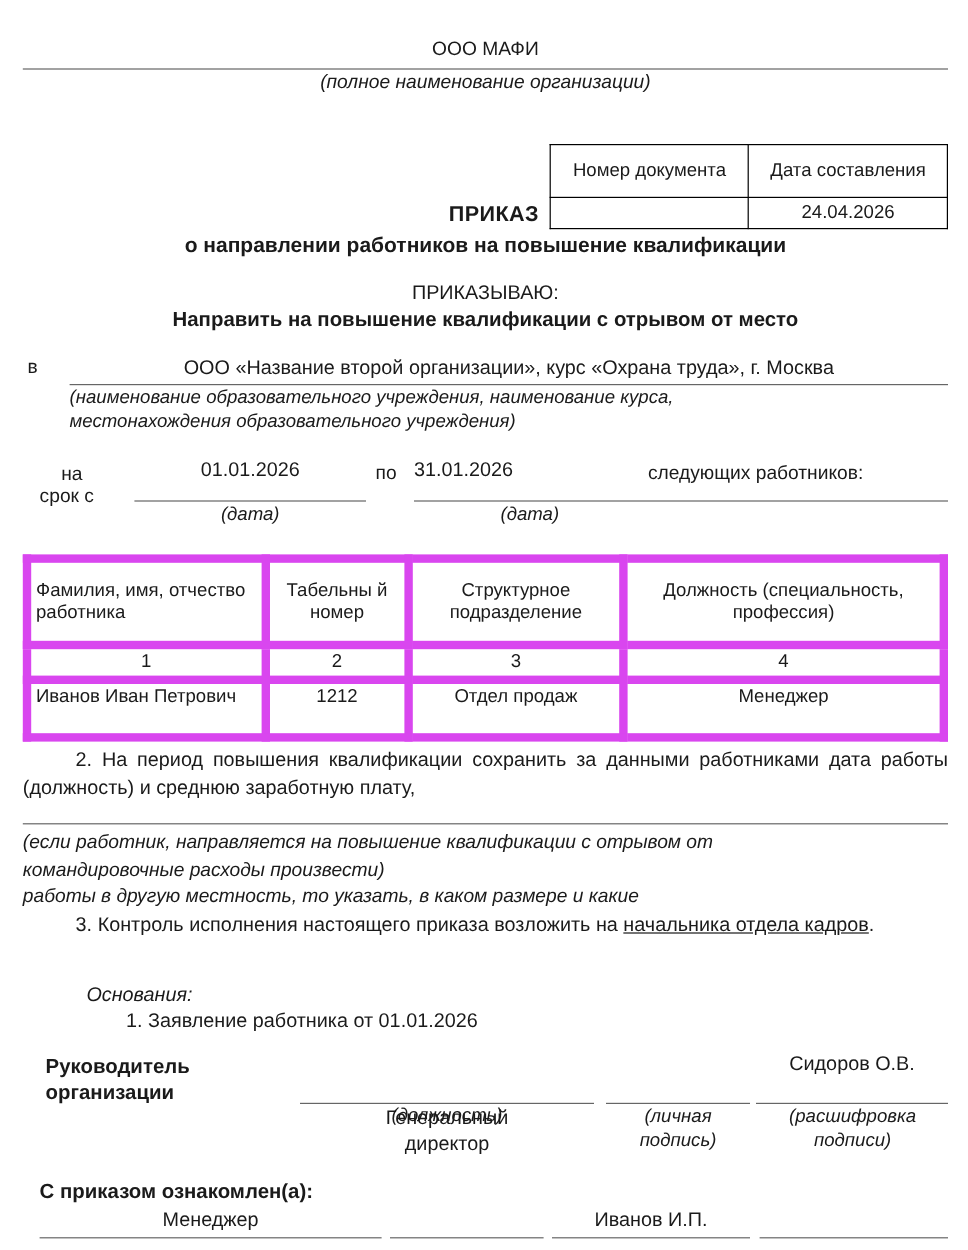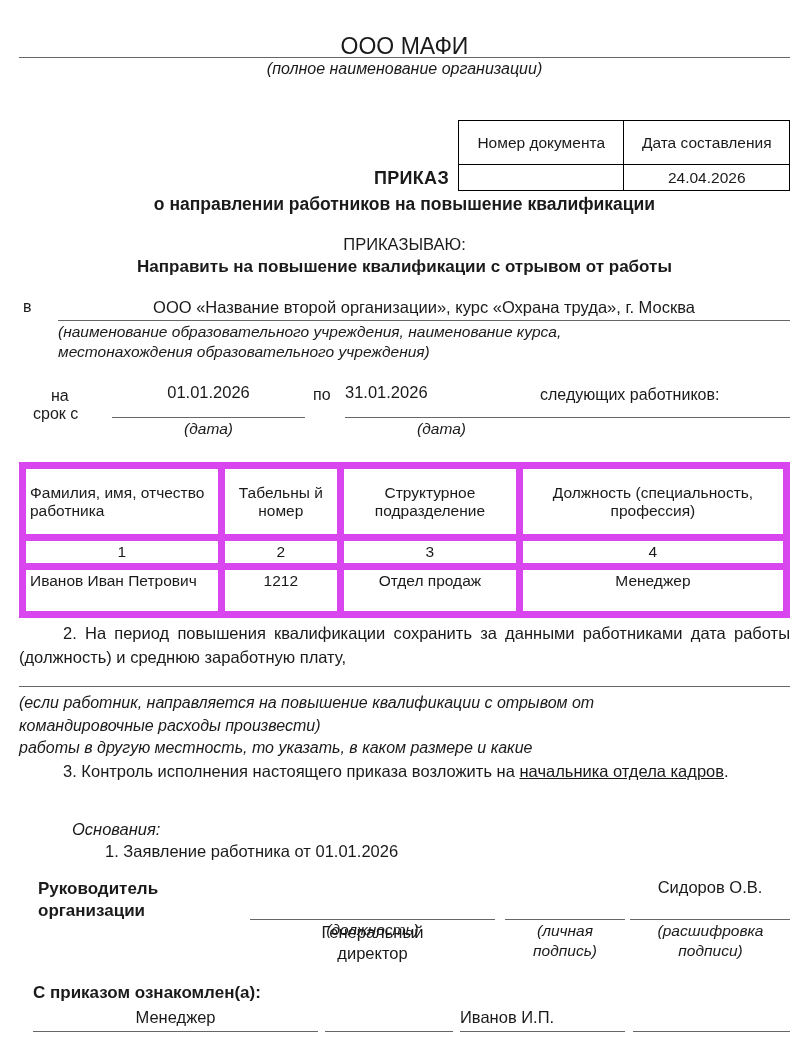--- a/index.html
+++ b/index.html
@@ -31,21 +31,21 @@
     position: absolute;
     height: 1px;
     background: #666666;
   }
   .uline { text-decoration: underline; }
 
   
   #org-name {
     left: 19px; top: 33px; width: 771px;
     text-align: center;
-    font-size: 23px;
+    font-size: 16px;
   }
   #org-rule { left: 19px; top: 57px; width: 771px; }
   #org-caption {
     left: 19px; top: 60px; width: 771px;
     text-align: center;
     font-style: italic;
     font-size: 16px;
   }
 
   
@@ -241,21 +241,21 @@
     font-weight: bold;
     font-size: 17px;
   }
   #ack-position {
     left: 33px; top: 1008px; width: 285px;
     text-align: center;
     font-size: 16.5px;
   }
   #ack-name {
     left: 460px; top: 1008px; width: 165px;
-    text-align: left;
+    text-align: center;
     font-size: 16.5px;
   }
   #rule-ack-1 { left: 33px; top: 1031px; width: 285px; }
   #rule-ack-2 { left: 325px; top: 1031px; width: 128px; }
   #rule-ack-3 { left: 460px; top: 1031px; width: 165px; }
   #rule-ack-4 { left: 633px; top: 1031px; width: 157px; }
 </style>
 </head>
 <body>
 
@@ -276,21 +276,21 @@
       <tr>
         <td class="vcell c1"></td>
         <td class="vcell c2">24.04.2026</td>
       </tr>
     </tbody>
   </table>
 
   <div class="abs" id="prikaz-word">ПРИКАЗ</div>
   <div class="abs" id="order-subject">о направлении работников на повышение квалификации</div>
   <div class="abs" id="command-word">ПРИКАЗЫВАЮ:</div>
-  <div class="abs" id="command-line">Направить на повышение квалификации с отрывом от работы</div>
+  <div class="abs" id="command-line">Направить на повышение квалификации с отрывом от место</div>
 
   <div class="abs" id="in-label">в</div>
   <div class="abs" id="edu-value">ООО «Название второй организации», курс «Охрана труда», г. Москва</div>
   <div class="rule" id="edu-rule"></div>
   <div class="abs" id="edu-caption">
     <div>(наименование образовательного учреждения, наименование курса,</div>
     <div>местонахождения образовательного учреждения)</div>
   </div>
 
   <div class="abs" id="period-na">на</div>

